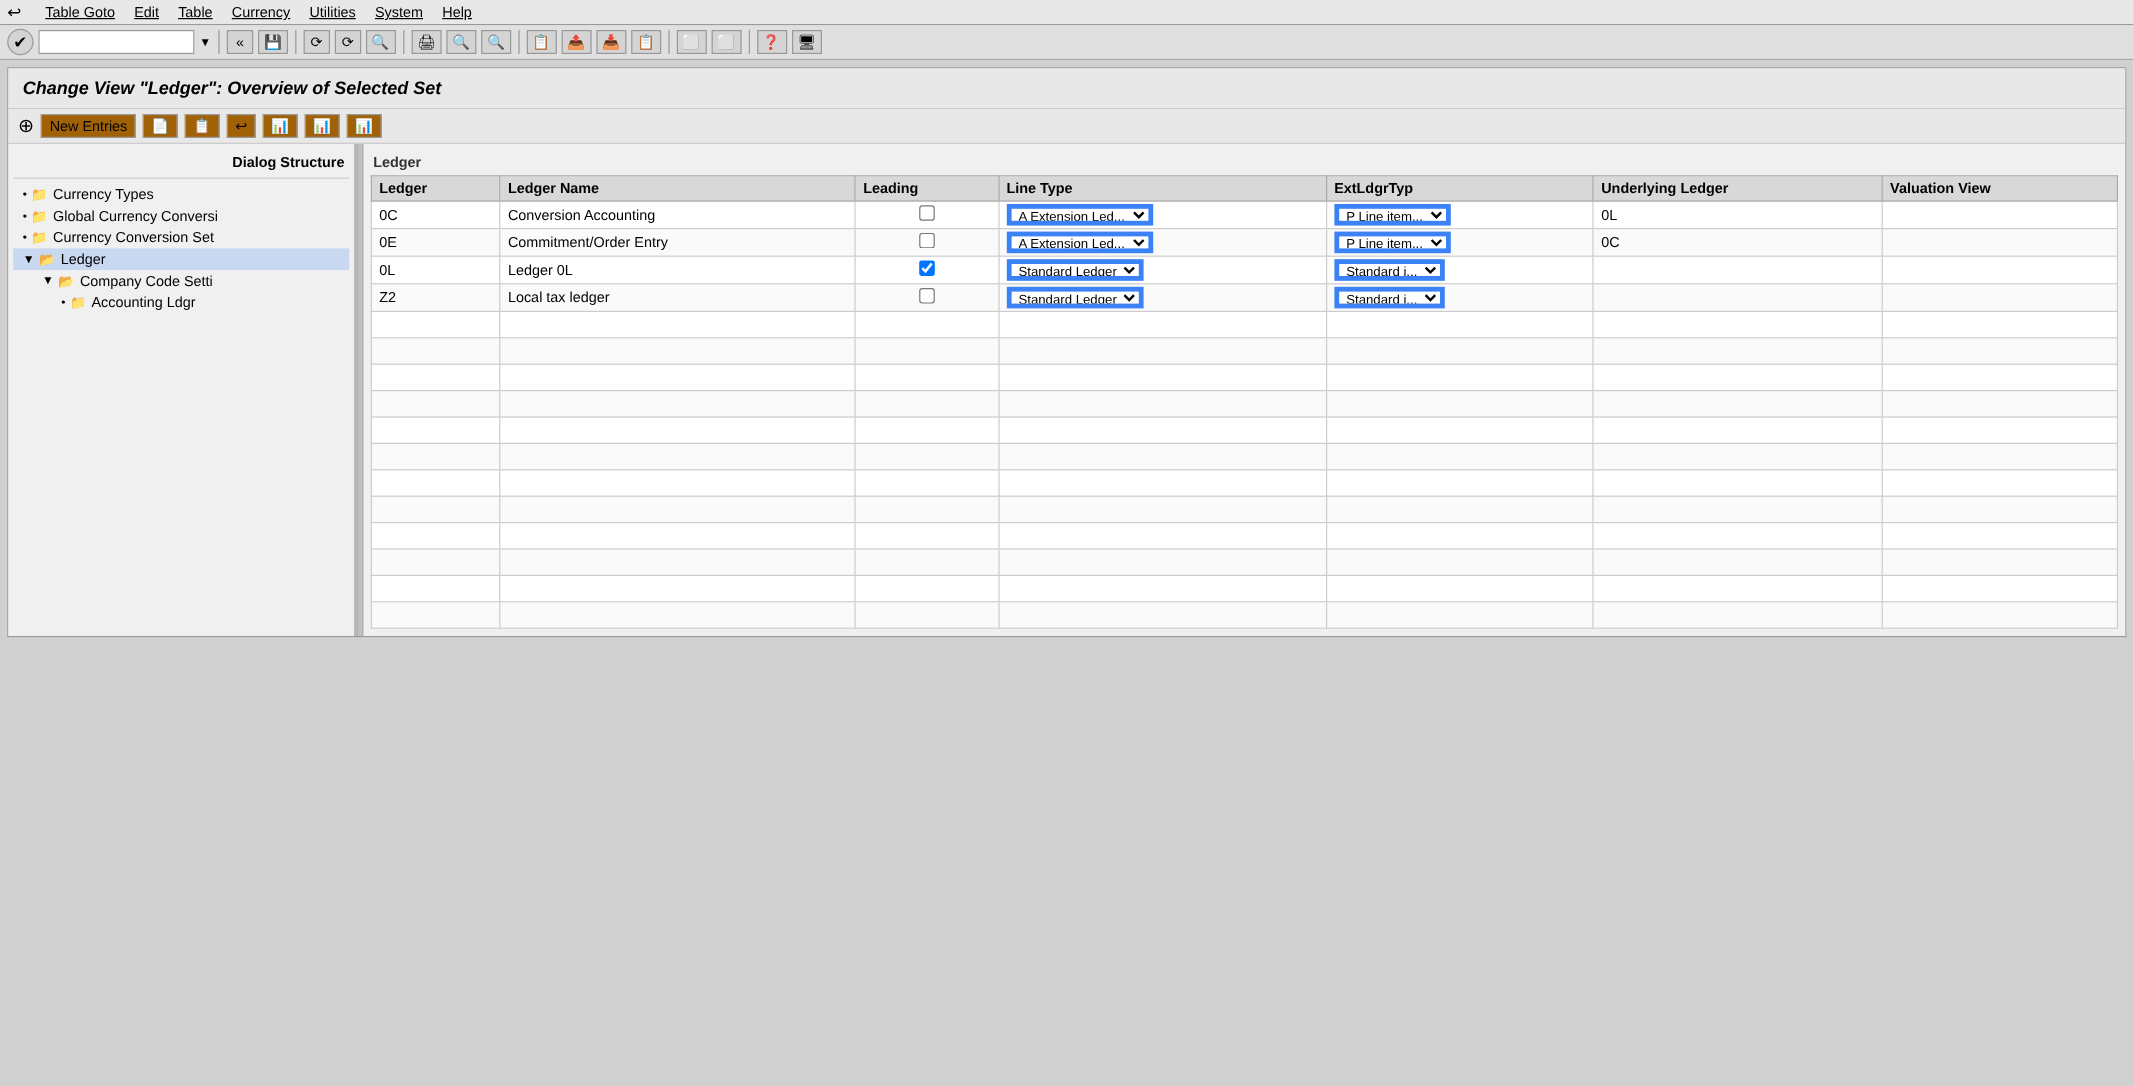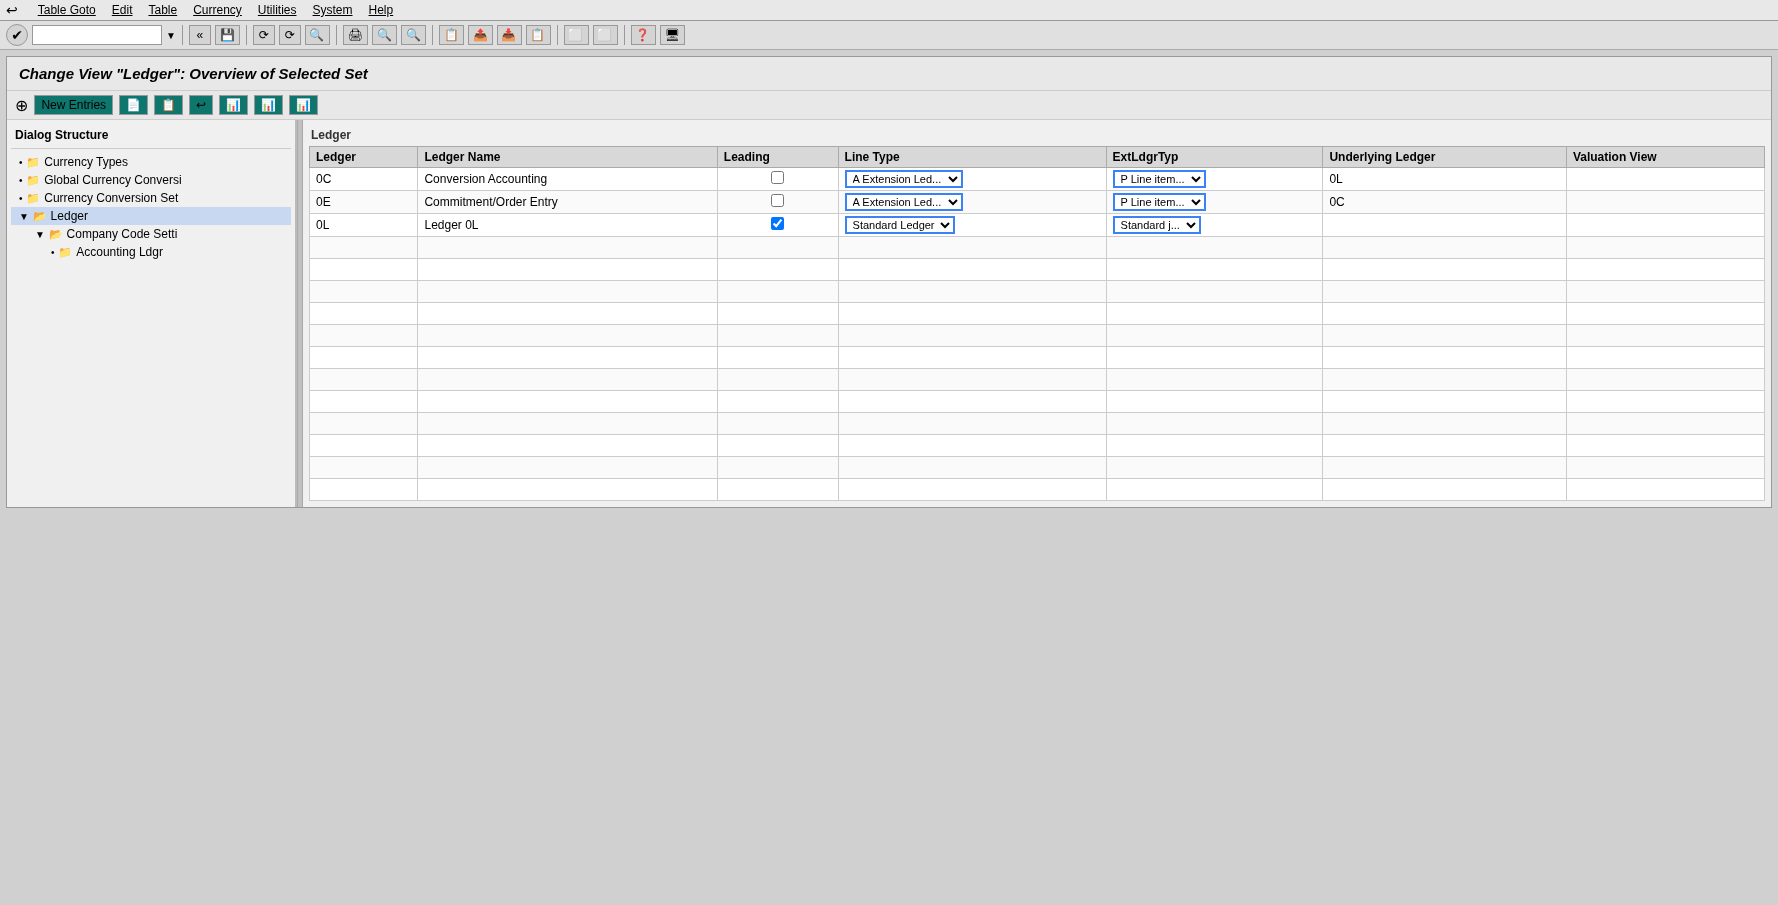--- a/index.html
+++ b/index.html
@@ -96,21 +96,21 @@
     
     .action-toolbar {
       background: #e8e8e8;
       border-bottom: 1px solid #ccc;
       display: flex;
       align-items: center;
       padding: 4px 8px;
       gap: 6px;
     }
     .action-btn {
-      background: #0f766e;
+      background: #a16207;
       border: 1px solid #999;
       padding: 2px 6px;
       cursor: pointer;
       font-size: 12px;
       display: flex;
       align-items: center;
       gap: 3px;
     }
 
     
@@ -119,20 +119,21 @@
       height: calc(100% - 80px);
     }
 
     
     .dialog-structure {
       width: 290px;
       min-width: 290px;
       border-right: 2px solid #bbb;
       background: #f0f0f0;
       padding: 6px 4px;
+      text-align: right;
     }
     .dialog-title {
       font-weight: bold;
       padding: 2px 4px 6px 4px;
       font-size: 12px;
       border-bottom: 1px solid #ccc;
       margin-bottom: 4px;
     }
     .tree-item {
       display: flex;
@@ -186,21 +187,21 @@
       border: 1px solid #ccc;
       padding: 2px 6px;
       height: 22px;
       white-space: nowrap;
     }
     .data-table tr:nth-child(even) td { background: #fafafa; }
     .data-table td.empty { background: #fff; }
 
     select.inline-select {
       font-size: 11px;
-      border: 2px solid #3b82f6;
+      border: 4px solid #3b82f6;
       background: #fff;
       padding: 0 2px;
       height: 18px;
     }
     .checkbox-cell {
       text-align: center;
     }
     input[type="checkbox"].table-check {
       cursor: pointer;
     }
@@ -351,20 +352,29 @@
             <tr>
               <td>0L</td>
               <td>Ledger 0L</td>
               <td class="checkbox-cell"><input type="checkbox" class="table-check" checked="" style=""></td>
               <td><select class="inline-select"><option>Standard Ledger</option></select></td>
               <td><select class="inline-select"><option>Standard j...</option></select></td>
               <td></td>
               <td></td>
             </tr>
             <tr>
+              <td>Z2</td>
+              <td>Local tax ledger</td>
+              <td class="checkbox-cell"><input type="checkbox" class="table-check" style=""></td>
+              <td><select class="inline-select"><option>Standard Ledger</option></select></td>
+              <td><select class="inline-select"><option>Standard j...</option></select></td>
+              <td></td>
+              <td></td>
+            </tr>
+            <tr>
               <td class="empty">&nbsp;</td>
               <td class="empty">&nbsp;</td>
               <td class="empty">&nbsp;</td>
               <td class="empty">&nbsp;</td>
               <td class="empty">&nbsp;</td>
               <td class="empty">&nbsp;</td>
               <td class="empty">&nbsp;</td>
             </tr>
             <tr>
               <td class="empty">&nbsp;</td>

